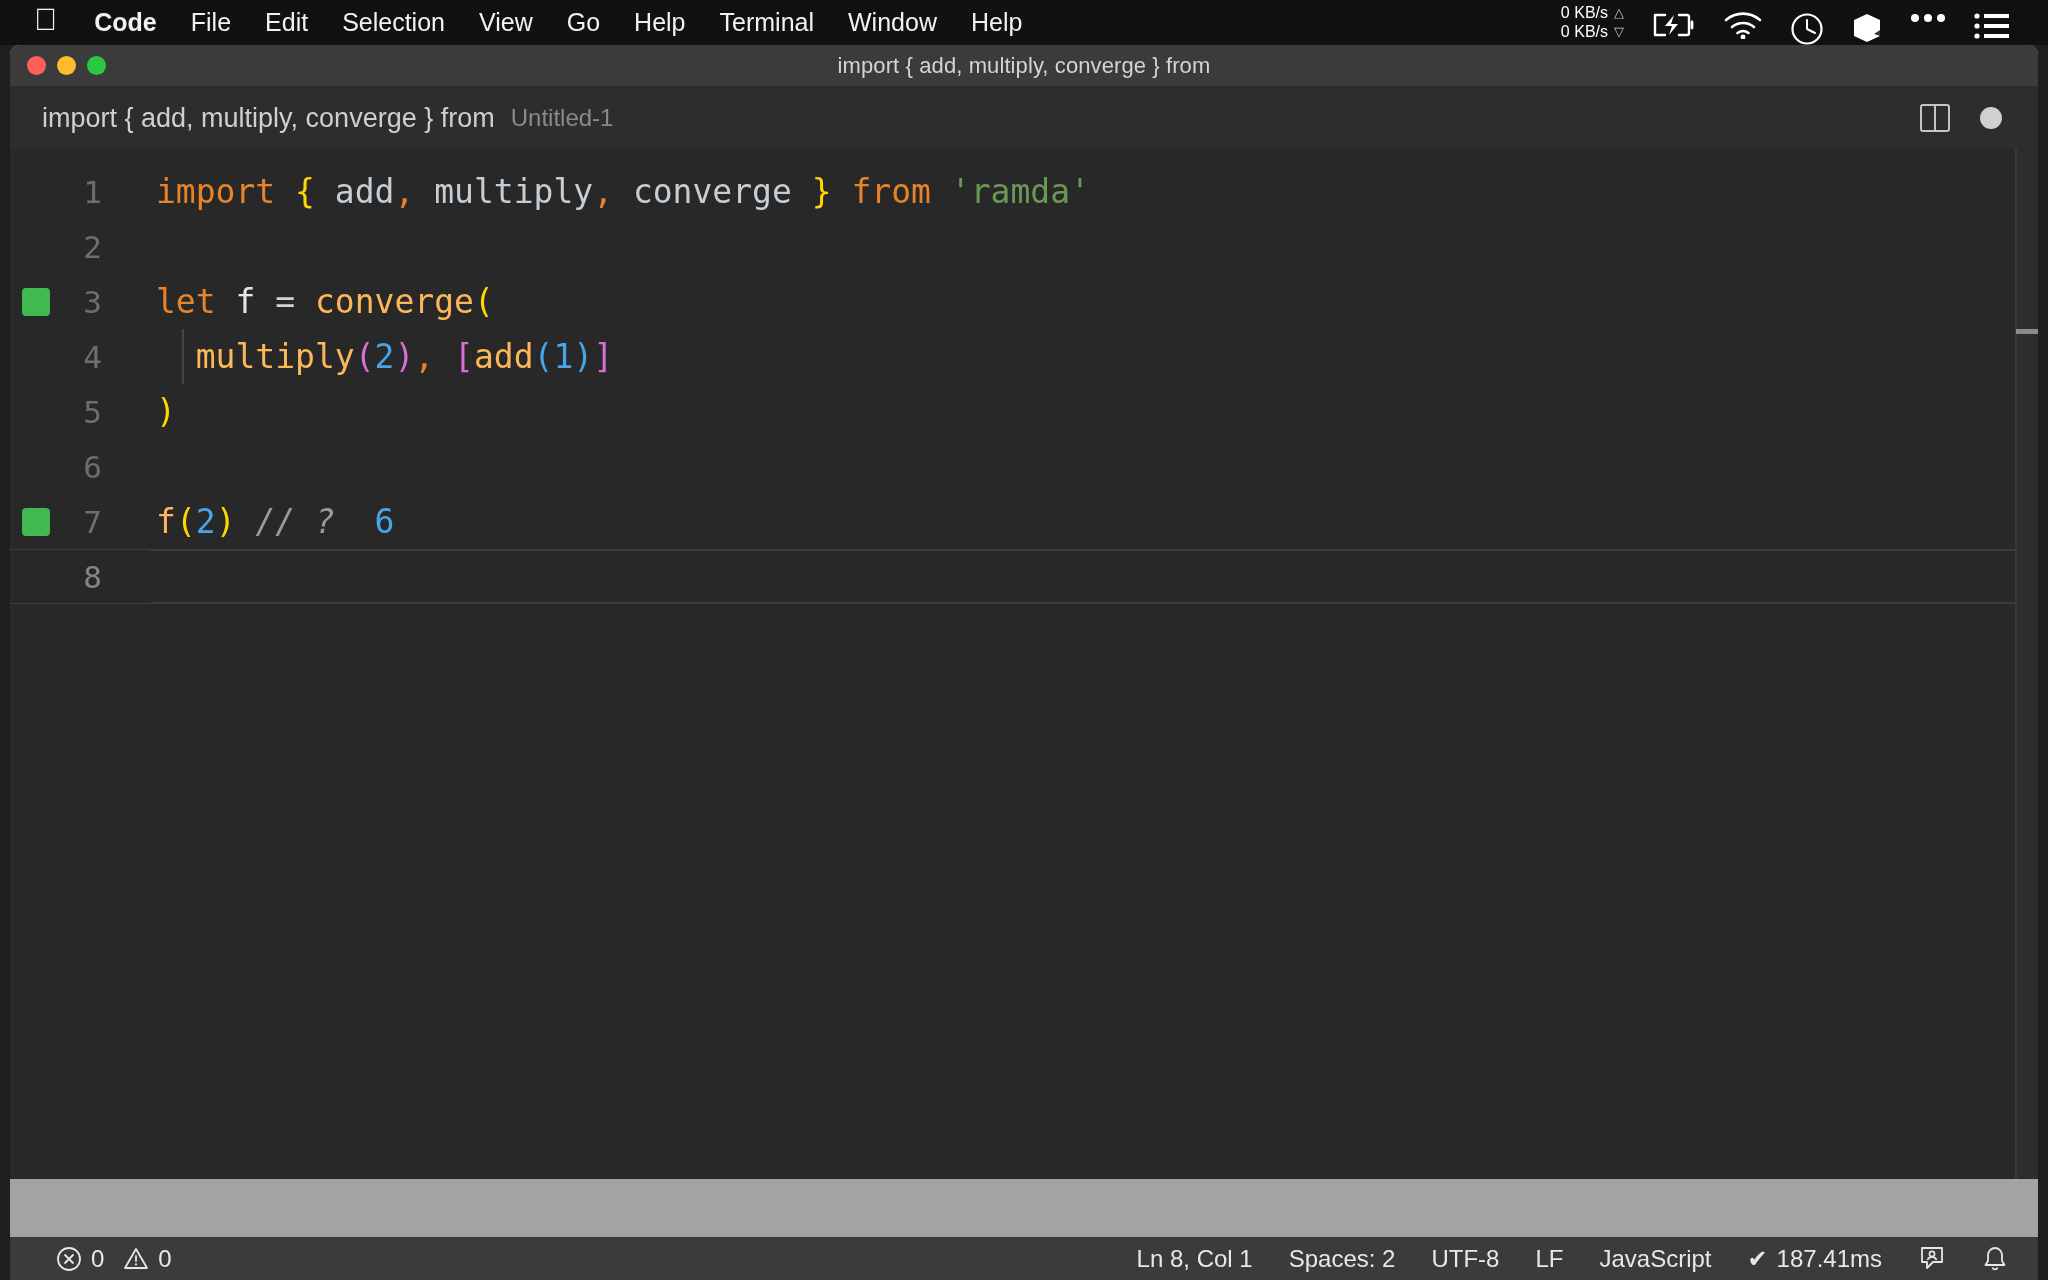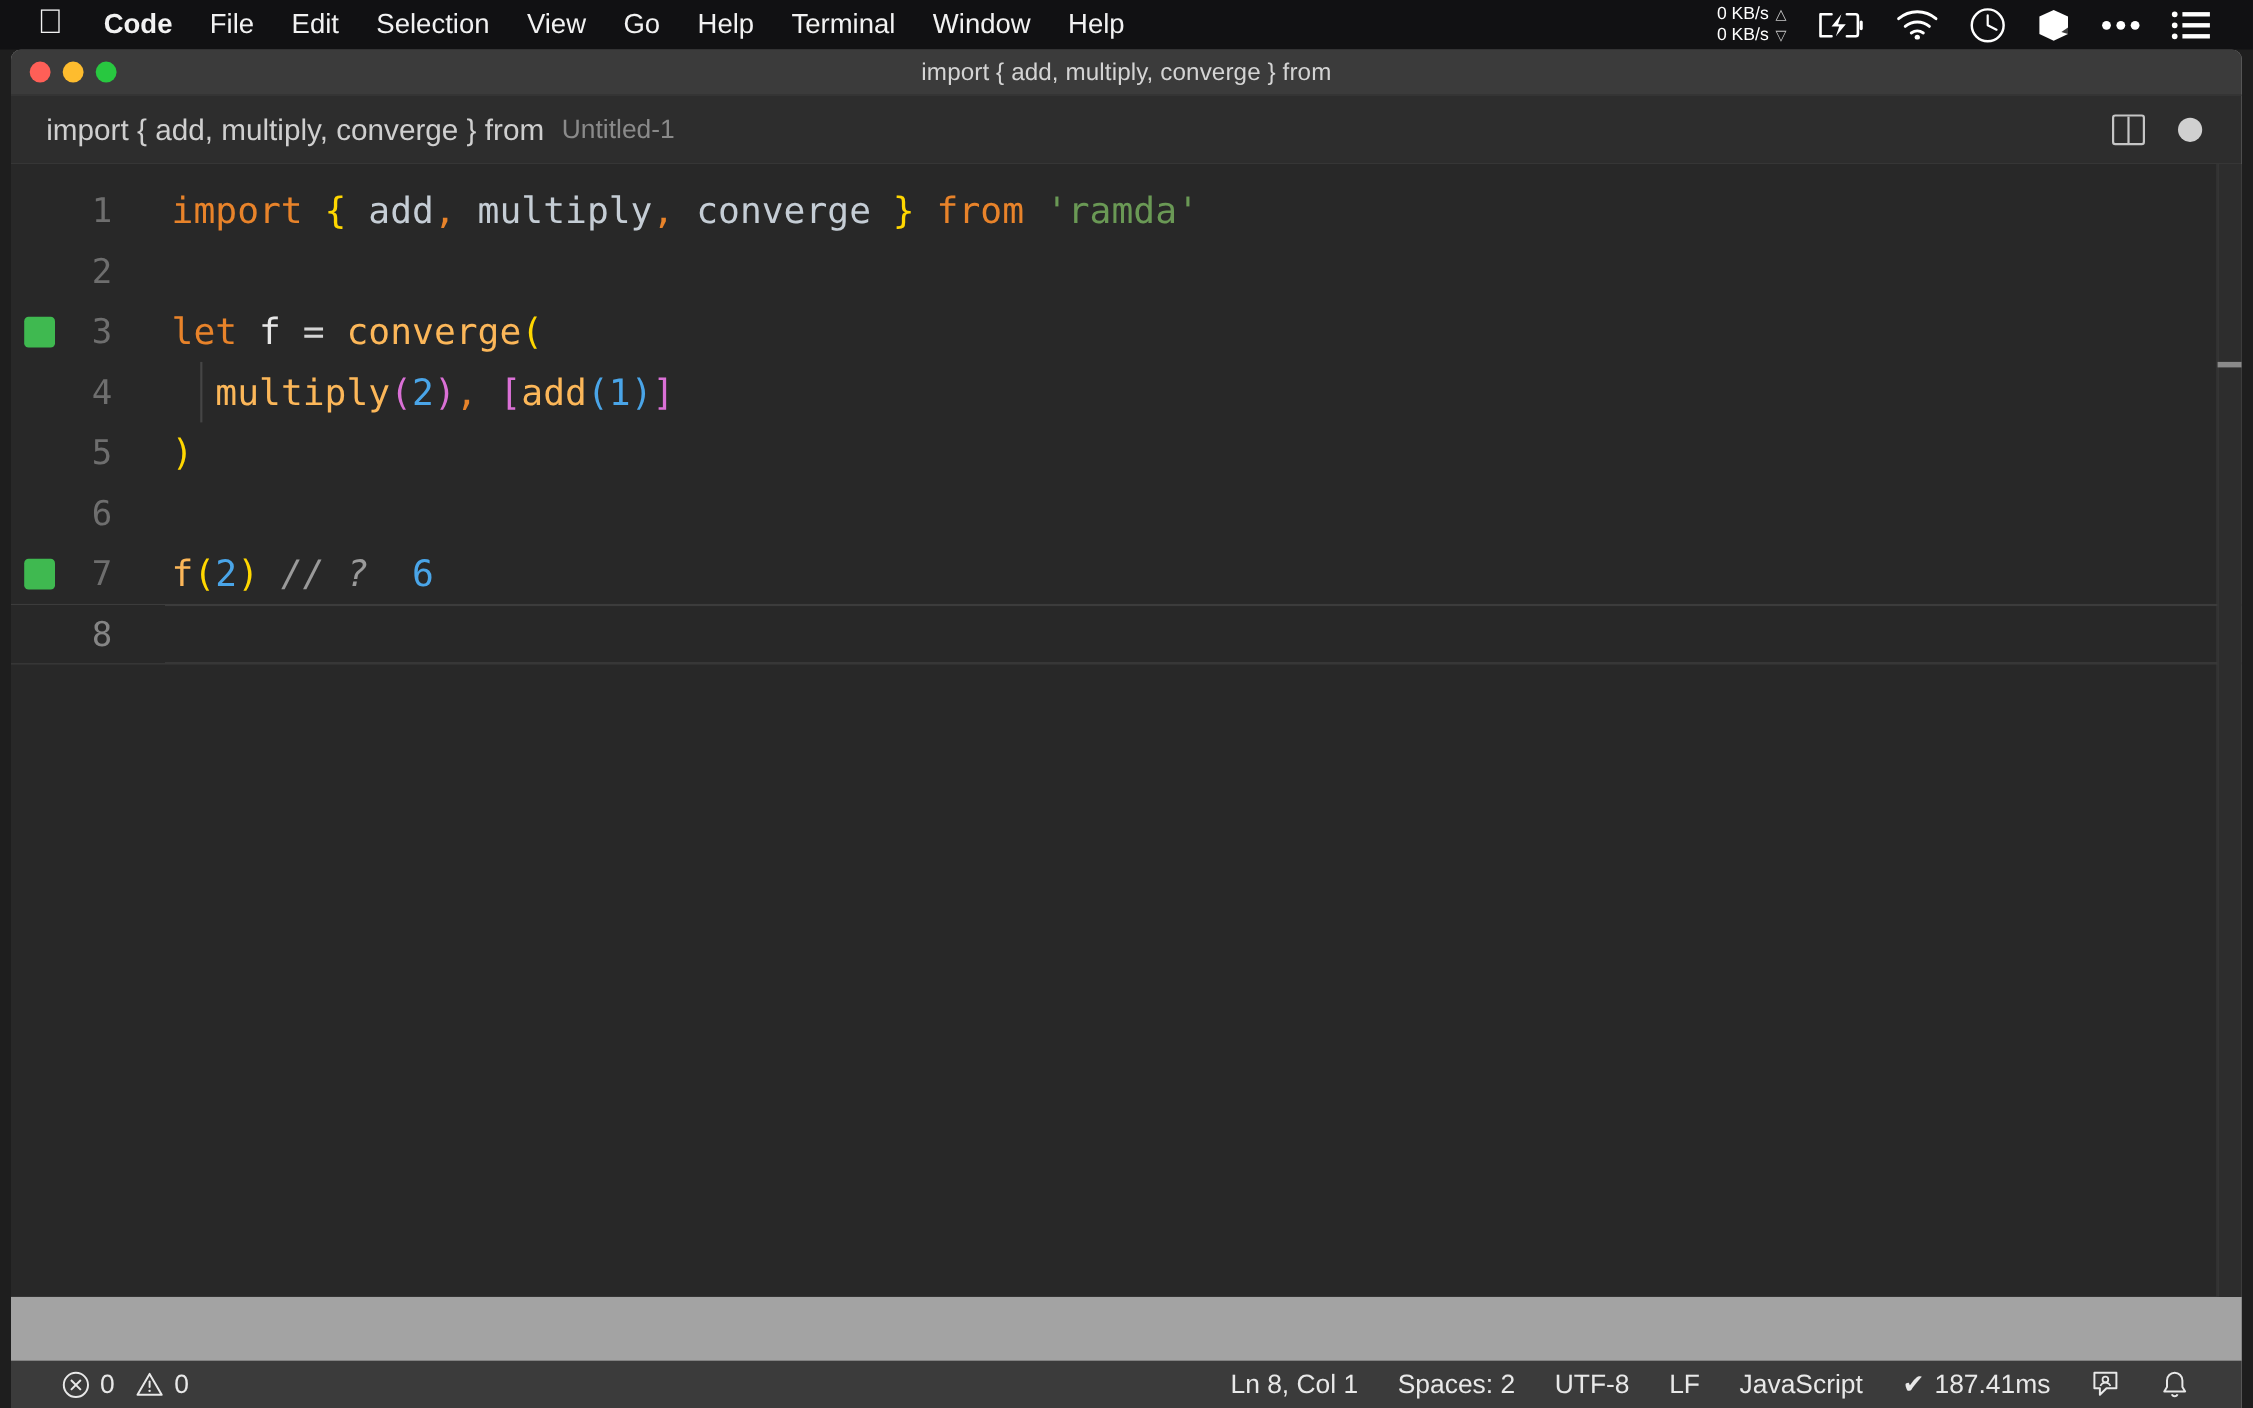--- a/index.html
+++ b/index.html
@@ -22,21 +22,21 @@
   .mb-left{ display:flex; align-items:center; height:100%; padding-left:28px; gap:0; }
   .mb-item{
     padding:0 17px; height:100%; display:flex; align-items:center;
     color:#f2f2f2; font-size:25px; white-space:nowrap;
   }
   .mb-item.apple{ padding:0 20px 0 6px; }
   .mb-item.bold{ font-weight:bold; }
   .apple-glyph{ font-size:31px; line-height:1; position:relative; top:-3px; }
 
   .mb-right{ margin-left:auto; display:flex; align-items:center; height:100%; padding-right:24px; gap:0; }
-  .mb-ritem{ padding:12px 14px; display:flex; align-items:center; height:100%; }
+  .mb-ritem{ padding:12px 14px; display:flex; height:100%; }
   .netspeed{ display:flex; align-items:center; gap:6px; }
   .netspeed .nums{ display:flex; flex-direction:column; font-size:16px; line-height:1.16; color:#fff; }
   .netspeed .arrows{ display:flex; flex-direction:column; font-size:13px; line-height:1.42; color:#c8c8c8; }
 
   
   .window{
     position:absolute; left:10px; top:45px; width:2028px; height:1235px;
     background:#a3a3a3;
     border-radius:9px 9px 0 0;
     overflow:hidden;
@@ -132,21 +132,21 @@
     position:absolute; right:22px; top:0; bottom:0; width:1px; background:#3a3a3a;
   }
 
   
   .statusbar{
     position:absolute; left:0; bottom:0; width:100%; height:43px;
     background:#3b3b3b; display:flex; align-items:center;
     color:#e8e8e8; font-size:24px;
   }
   .sb-left{ display:flex; align-items:center; padding-left:28px; gap:10px; }
-  .sb-right{ margin-left:auto; display:flex; align-items:center; padding-right:30px; gap:0; }
+  .sb-right{ margin-left:auto; display:flex; align-items:center; padding-right:12px; gap:0; }
   .sb-item{ padding:0 18px; display:flex; align-items:center; gap:9px; white-space:nowrap; }
   .sb-icon-txt{ display:flex; align-items:center; gap:9px; }
   svg{ display:block; }
 </style>
 </head>
 <body>
 
 <div class="menubar">
   <div class="mb-left">
     <div class="mb-item apple">

